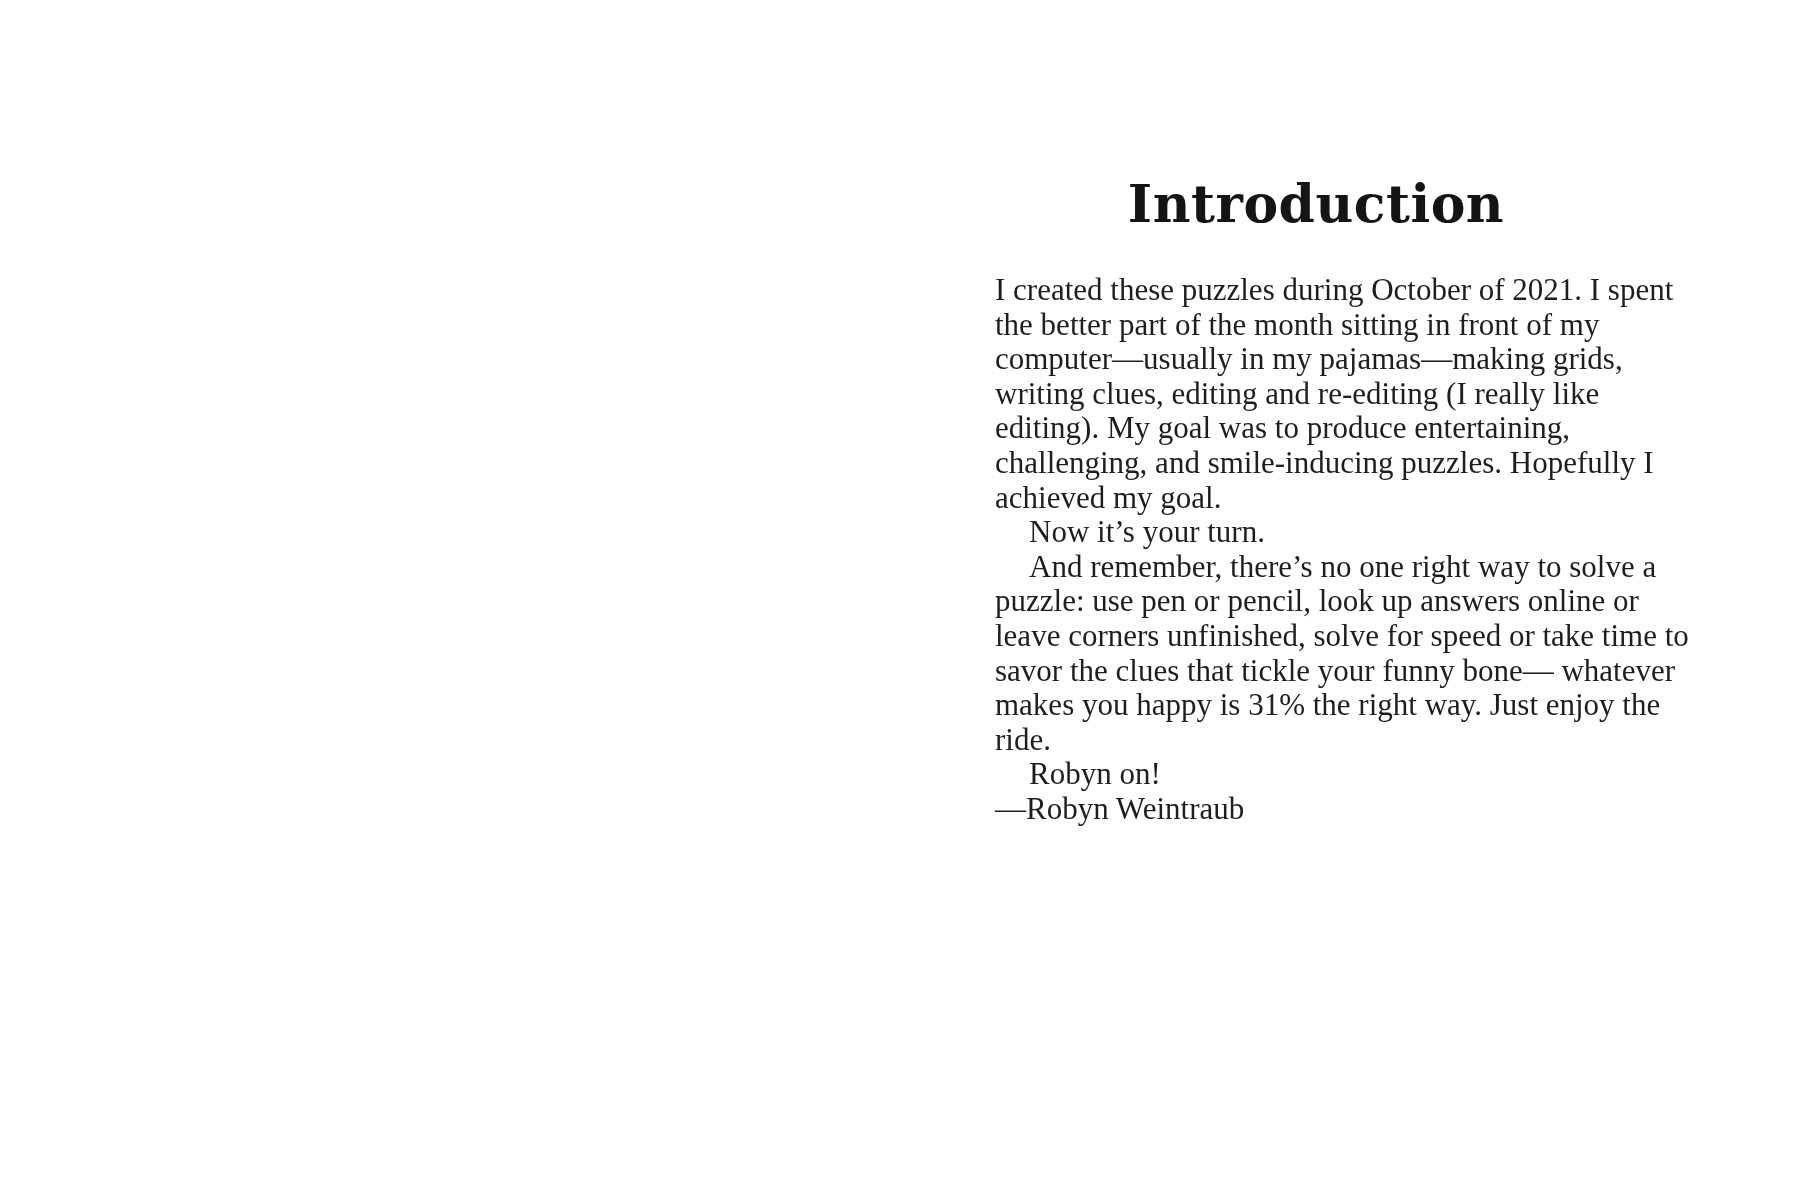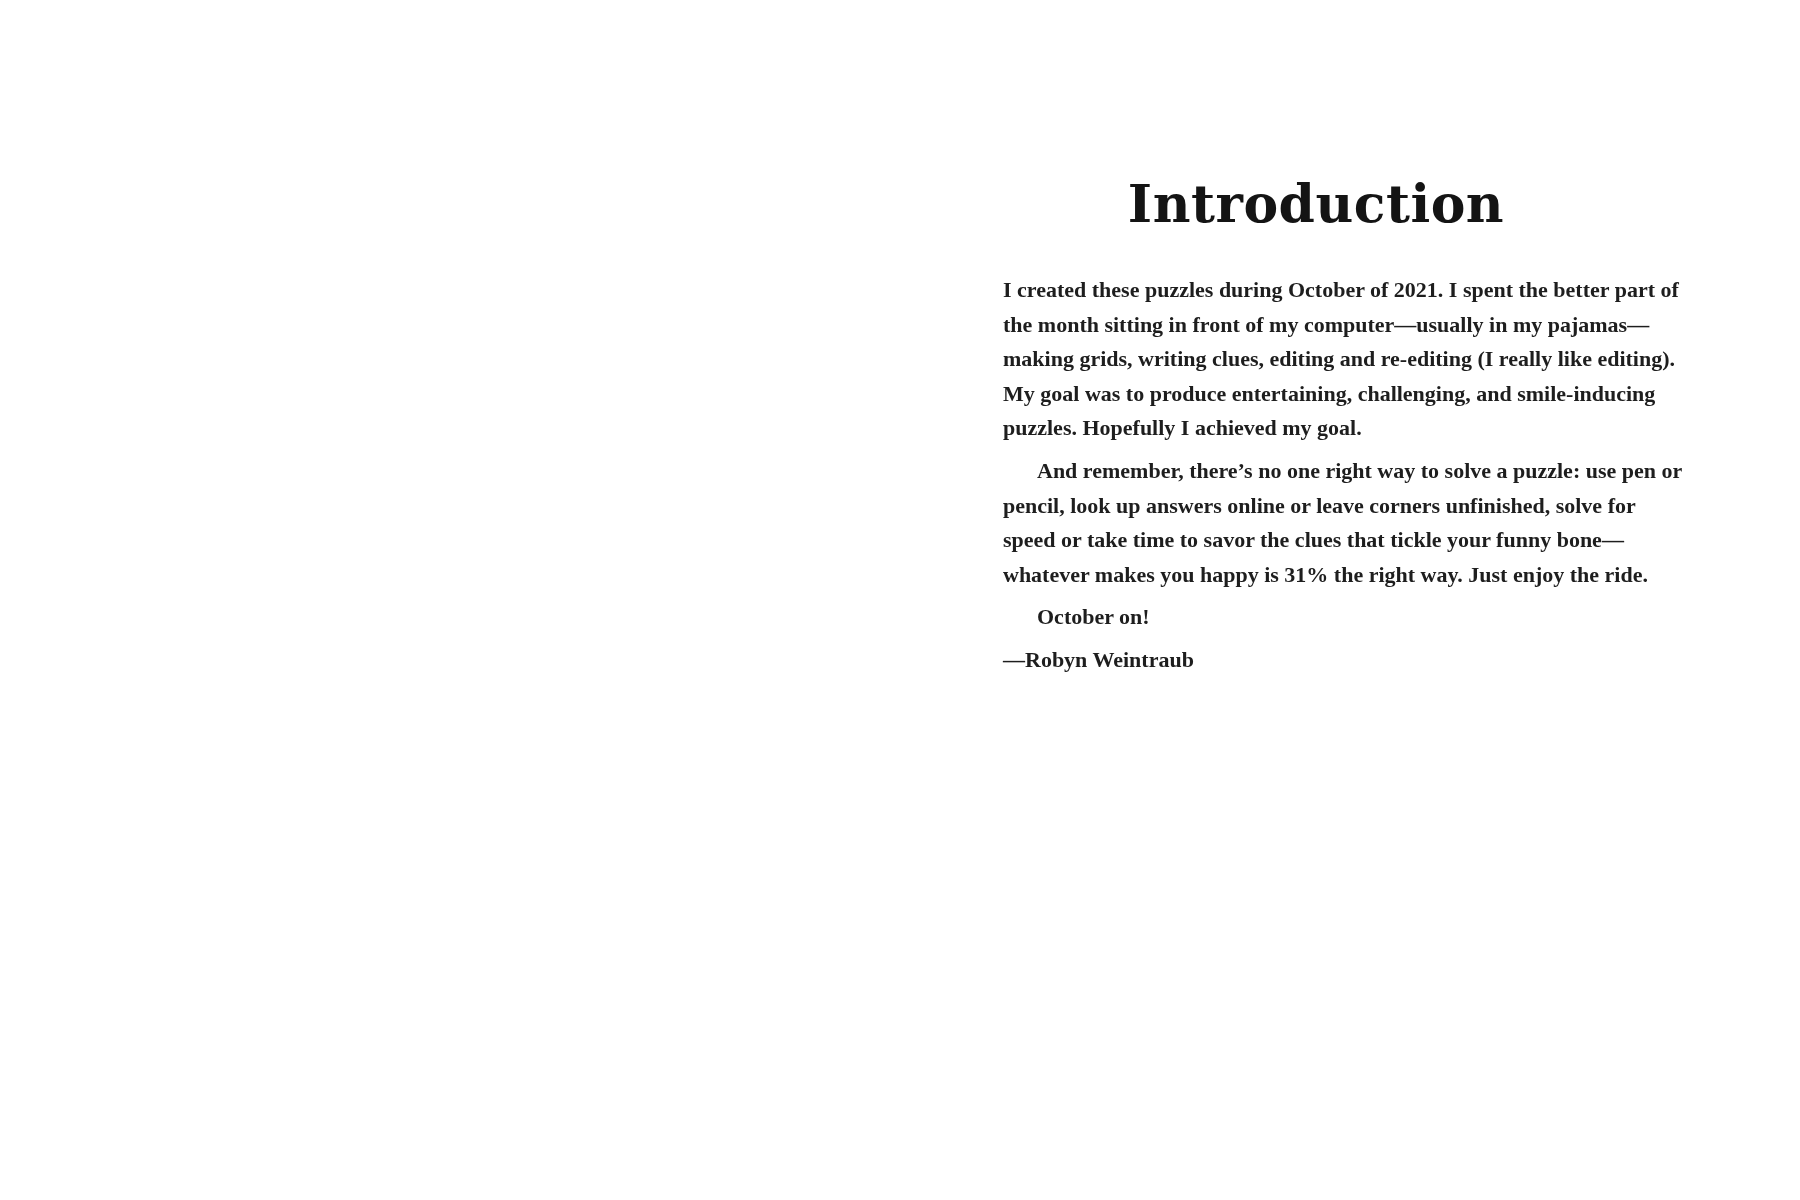--- a/index.html
+++ b/index.html
@@ -37,26 +37,25 @@
     font-family: "DejaVu Serif", serif;
     font-weight: bold;
     font-size: 52px;
     line-height: 58px;
     letter-spacing: 0.5px;
     text-align: center;
     color: #141414;
     margin: 0 60px 40px 0;
   }
   .body-text p {
-    margin: 8px;
-    font-size: 22px;
+    margin: 0;
+    font-size: 31px;
     line-height: 34.6px;
     color: #1e1e1e;
     text-align: left;
-    font-weight: bold;
   }
   .body-text p.indented {
     text-indent: 34px;
   }
   .signature {
     text-align: left;
     padding-right: 2px;
   }
 </style>
 </head>
@@ -67,22 +66,23 @@
   <div class="left-page"></div>
 
   <div class="right-page">
 
     <div class="text-column">
 
       <h1 class="page-title">Introduction</h1>
 
       <div class="body-text">
         <p>I created these puzzles during October of 2021. I spent the better part of the month sitting in front of my computer—usually in my pajamas—making grids, writing clues, editing and re-editing (I really like editing). My goal was to produce entertaining, challenging, and smile-inducing puzzles. Hopefully I achieved my goal.</p>
+        <p class="indented">Now it’s your turn.</p>
         <p class="indented">And remember, there’s no one right way to solve a puzzle: use pen or pencil, look up answers online or leave corners unfinished, solve for speed or take time to savor the clues that tickle your funny bone— whatever makes you happy is 31% the right way. Just enjoy the ride.</p>
-        <p class="indented">October on!</p>
+        <p class="indented">Robyn on!</p>
         <p class="signature">—Robyn Weintraub</p>
       </div>
 
     </div>
 
   </div>
 
 </div>
 
 </body></html>

